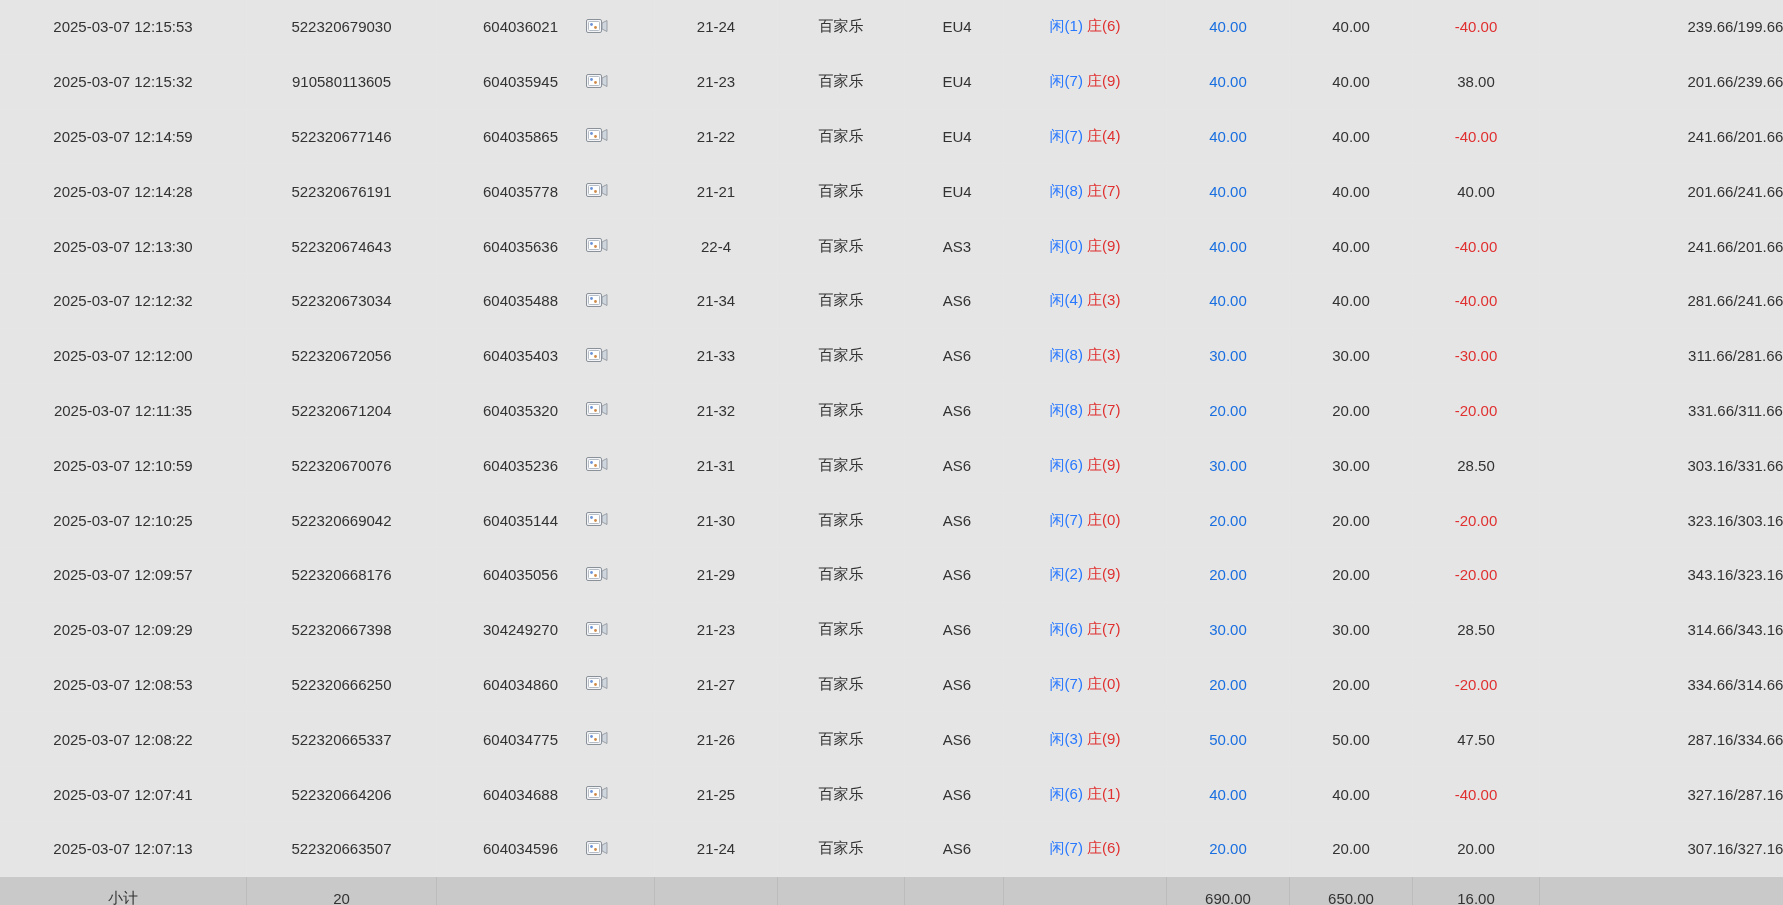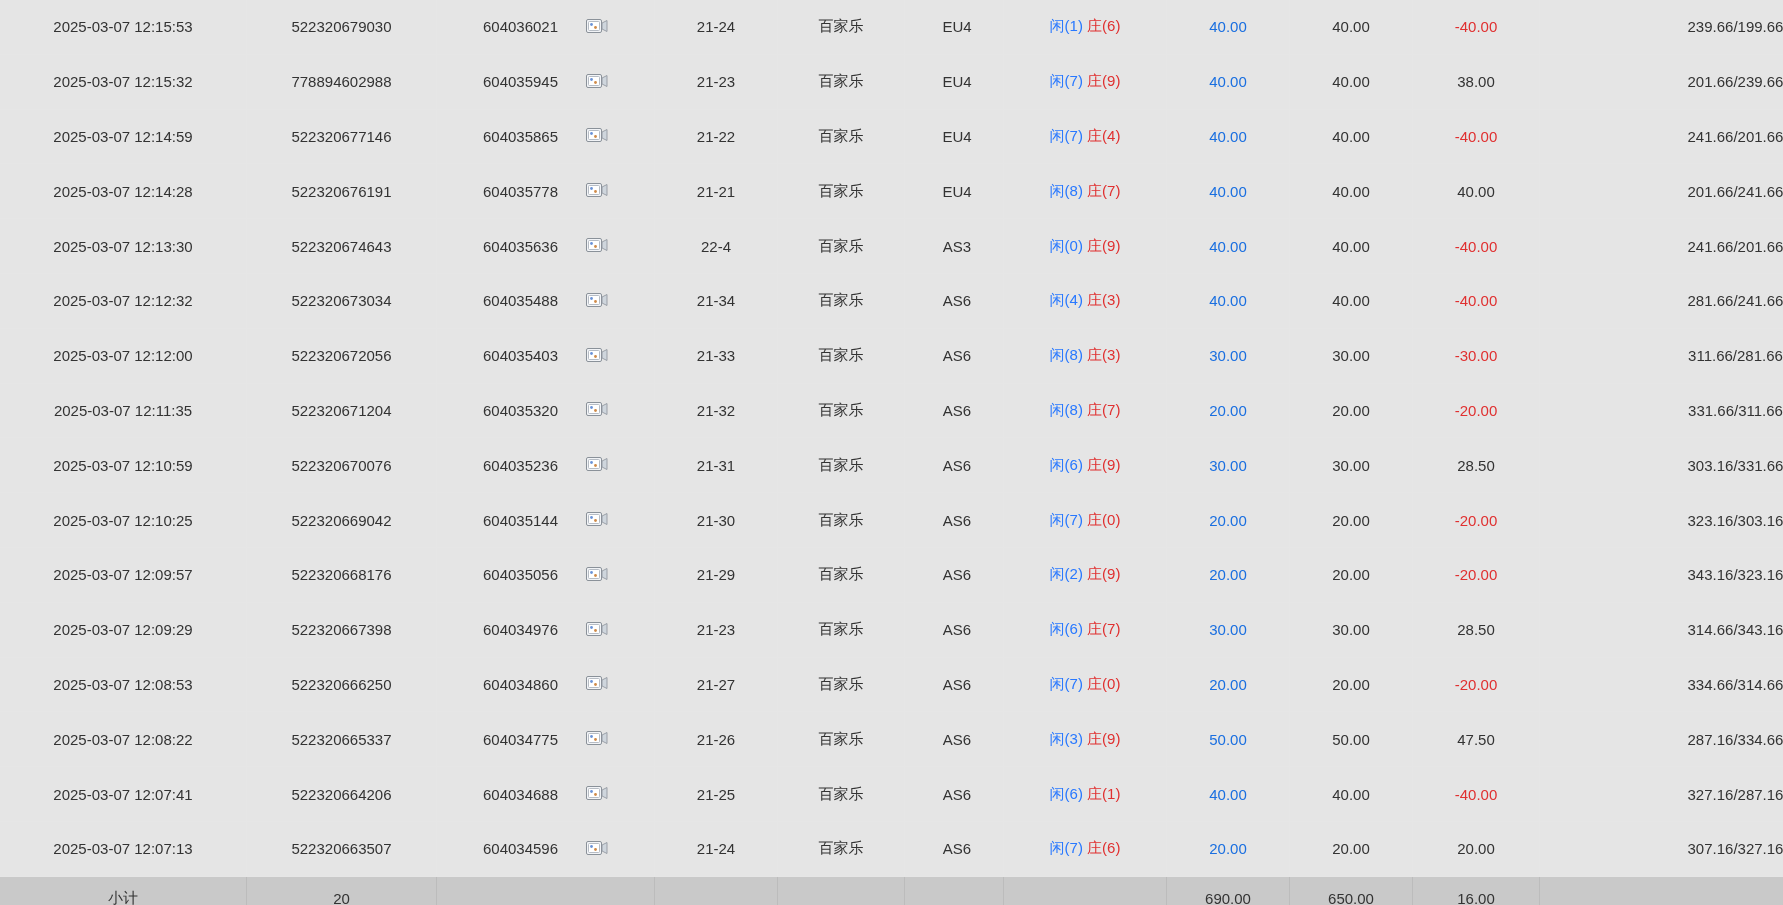--- a/index.html
+++ b/index.html
@@ -107,21 +107,21 @@
           <td class="col-game">百家乐</td>
           <td class="col-table">EU4</td>
           <td class="col-result"><span class="player-mark"><span>闲</span><span>(1)</span></span> <span class="banker-mark"><span>庄</span><span>(6)</span></span></td>
           <td class="col-stake amount-blue">40.00</td>
           <td class="col-valid amount-plain">40.00</td>
           <td class="col-win amount-neg">-40.00</td>
           <td class="col-balance">239.66/199.66</td>
         </tr>
         <tr>
           <td class="col-time">2025-03-07 12:15:32</td>
-          <td class="col-betid">778894602988</td>
+          <td class="col-betid">910580113605</td>
           <td class="col-round">
             <span class="round-cell">
               <span>604035945</span>
               <span class="video-icon">
                 <svg width="22" height="20" viewBox="0 0 22 20">
                   <rect x="0.5" y="2.5" width="15" height="13" rx="1.5" fill="#f2f4f7" stroke="#8a9199"></rect>
                   <rect x="2.5" y="4.5" width="11" height="9" rx="1" fill="#ffffff" stroke="#b6bcc4"></rect>
                   <circle cx="5.5" cy="7.5" r="1.4" fill="#6b93d6"></circle>
                   <circle cx="9.5" cy="10.5" r="1.4" fill="#d08a48"></circle>
                   <path d="M16 6 L21 3.5 L21 14.5 L16 12 Z" fill="#cfd6dd" stroke="#8a9199" stroke-width="0.8"></path>
@@ -370,21 +370,21 @@
           <td class="col-stake amount-blue">20.00</td>
           <td class="col-valid amount-plain">20.00</td>
           <td class="col-win amount-neg">-20.00</td>
           <td class="col-balance">343.16/323.16</td>
         </tr>
         <tr>
           <td class="col-time">2025-03-07 12:09:29</td>
           <td class="col-betid">522320667398</td>
           <td class="col-round">
             <span class="round-cell">
-              <span>604034976</span>
+              <span>304249270</span>
               <span class="video-icon">
                 <svg width="22" height="20" viewBox="0 0 22 20">
                   <rect x="0.5" y="2.5" width="15" height="13" rx="1.5" fill="#f2f4f7" stroke="#8a9199"></rect>
                   <rect x="2.5" y="4.5" width="11" height="9" rx="1" fill="#ffffff" stroke="#b6bcc4"></rect>
                   <circle cx="5.5" cy="7.5" r="1.4" fill="#6b93d6"></circle>
                   <circle cx="9.5" cy="10.5" r="1.4" fill="#d08a48"></circle>
                   <path d="M16 6 L21 3.5 L21 14.5 L16 12 Z" fill="#cfd6dd" stroke="#8a9199" stroke-width="0.8"></path>
                 </svg>
               </span>
             </span>

